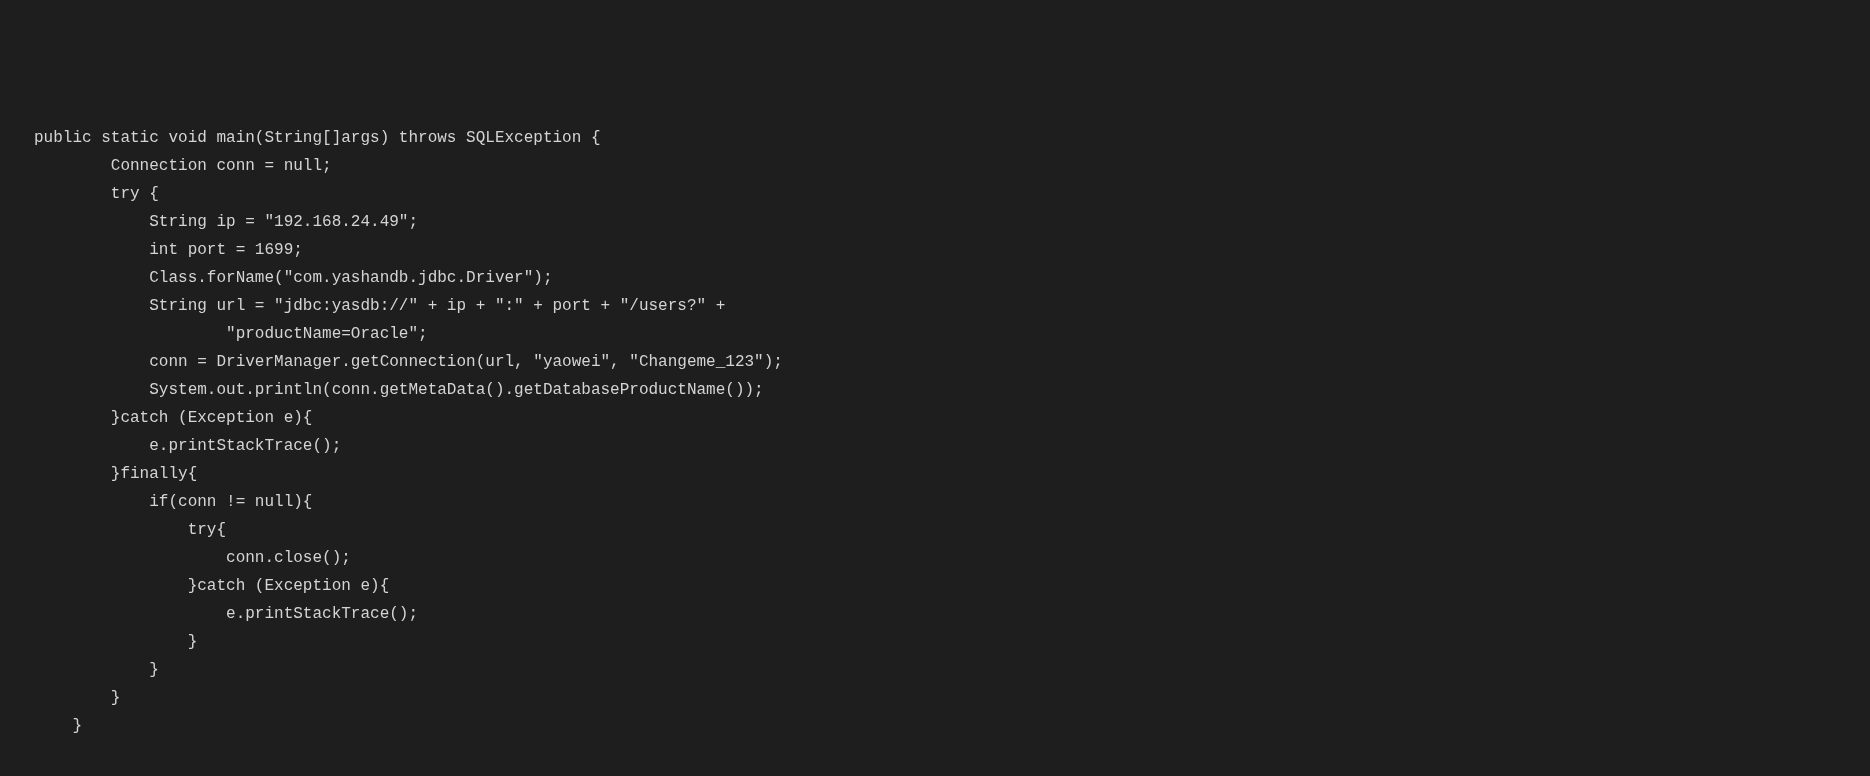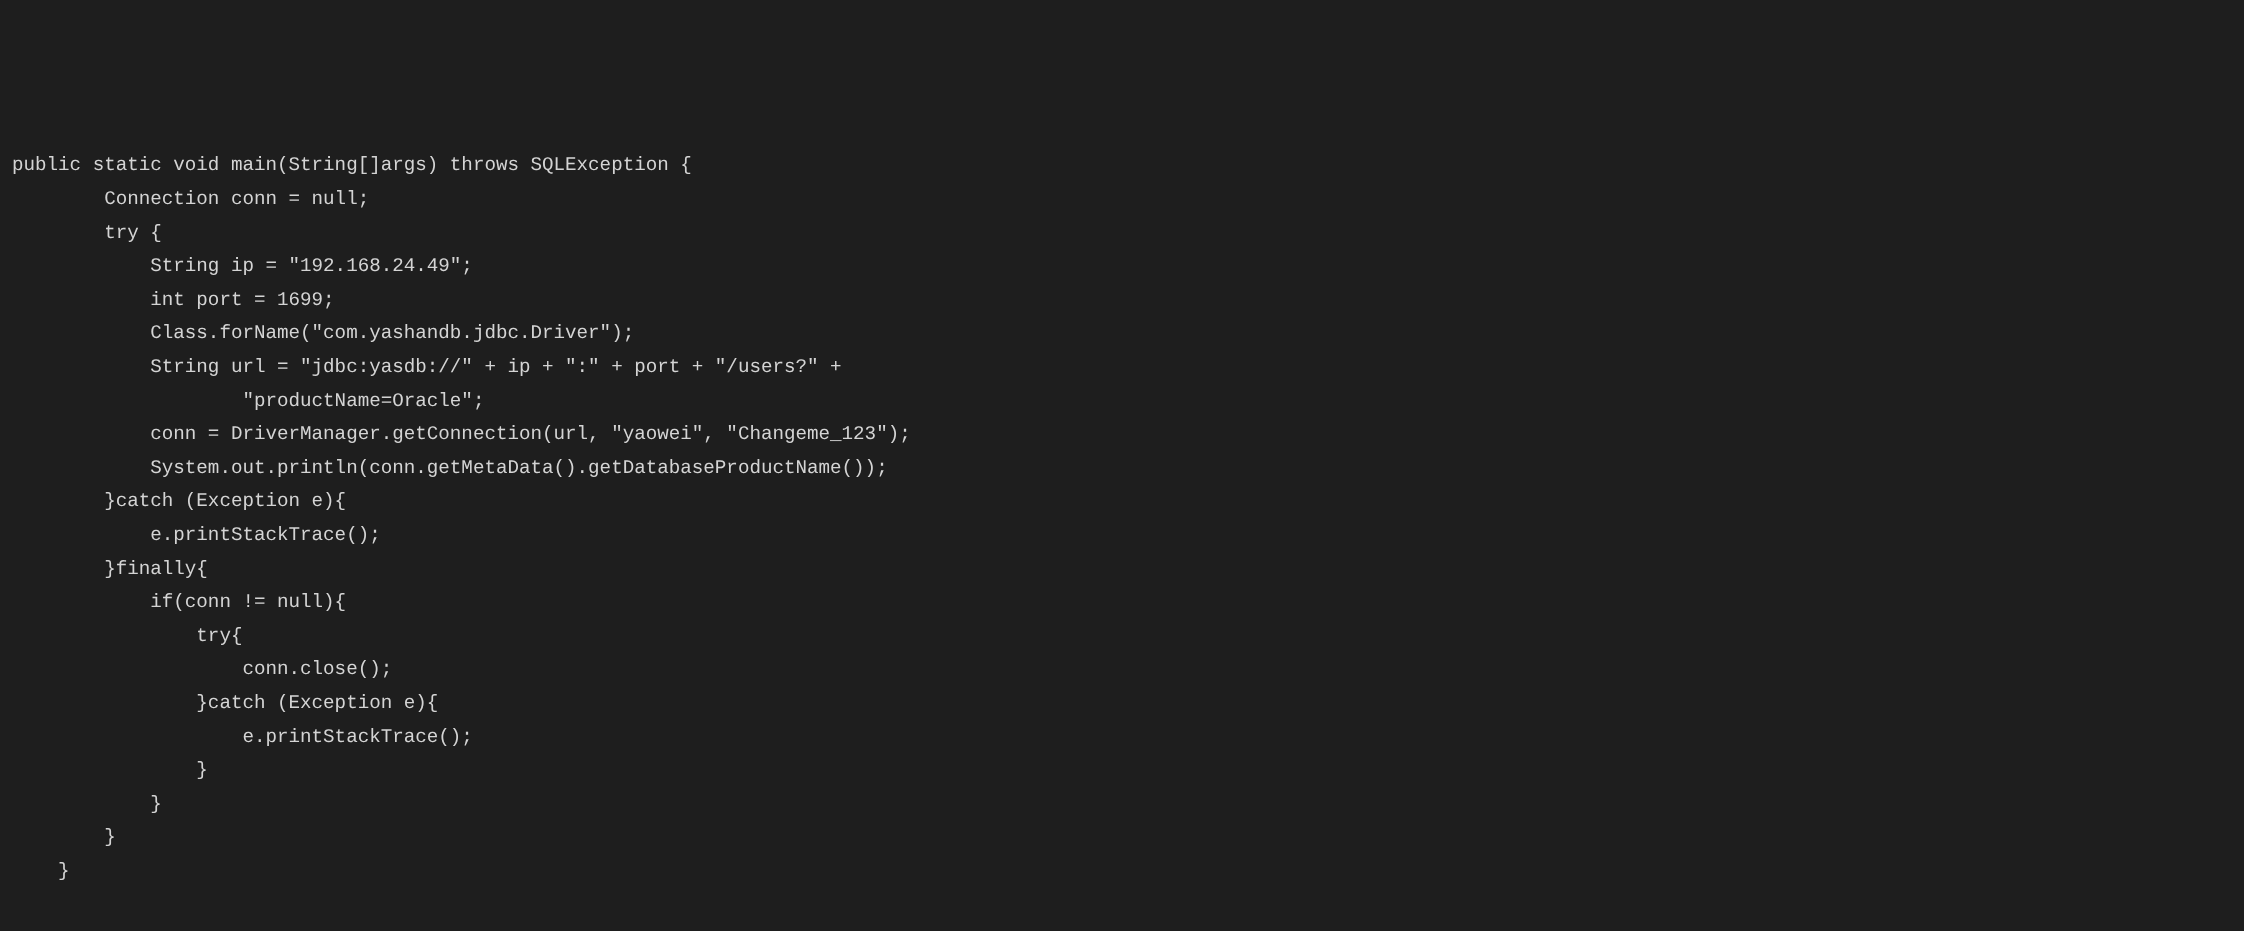--- a/index.html
+++ b/index.html
@@ -15,20 +15,21 @@
       color: #d4d4d4;
       padding: 12px 10px;
       white-space: pre;
       overflow-x: auto;
     }
     .code-container {
       color: #d4d4d4;
     }
     .line {
       display: block;
+      margin-left: 24px;
     }
   </style>
 </head>
 <body>
 
 
 
 <div class="code-container"><span class="line">public static void main(String[]args) throws SQLException {</span><span class="line">        Connection conn = null;</span><span class="line">        try {</span><span class="line">            String ip = "192.168.24.49";</span><span class="line">            int port = 1699;</span><span class="line">            Class.forName("com.yashandb.jdbc.Driver");</span><span class="line">            String url = "jdbc:yasdb://" + ip + ":" + port + "/users?" +</span><span class="line">                    "productName=Oracle";</span><span class="line">            conn = DriverManager.getConnection(url, "yaowei", "Changeme_123");</span><span class="line">            System.out.println(conn.getMetaData().getDatabaseProductName());</span><span class="line">        }catch (Exception e){</span><span class="line">            e.printStackTrace();</span><span class="line">        }finally{</span><span class="line">            if(conn != null){</span><span class="line">                try{</span><span class="line">                    conn.close();</span><span class="line">                }catch (Exception e){</span><span class="line">                    e.printStackTrace();</span><span class="line">                }</span><span class="line">            }</span><span class="line">        }</span><span class="line">    }</span></div>
 
 

